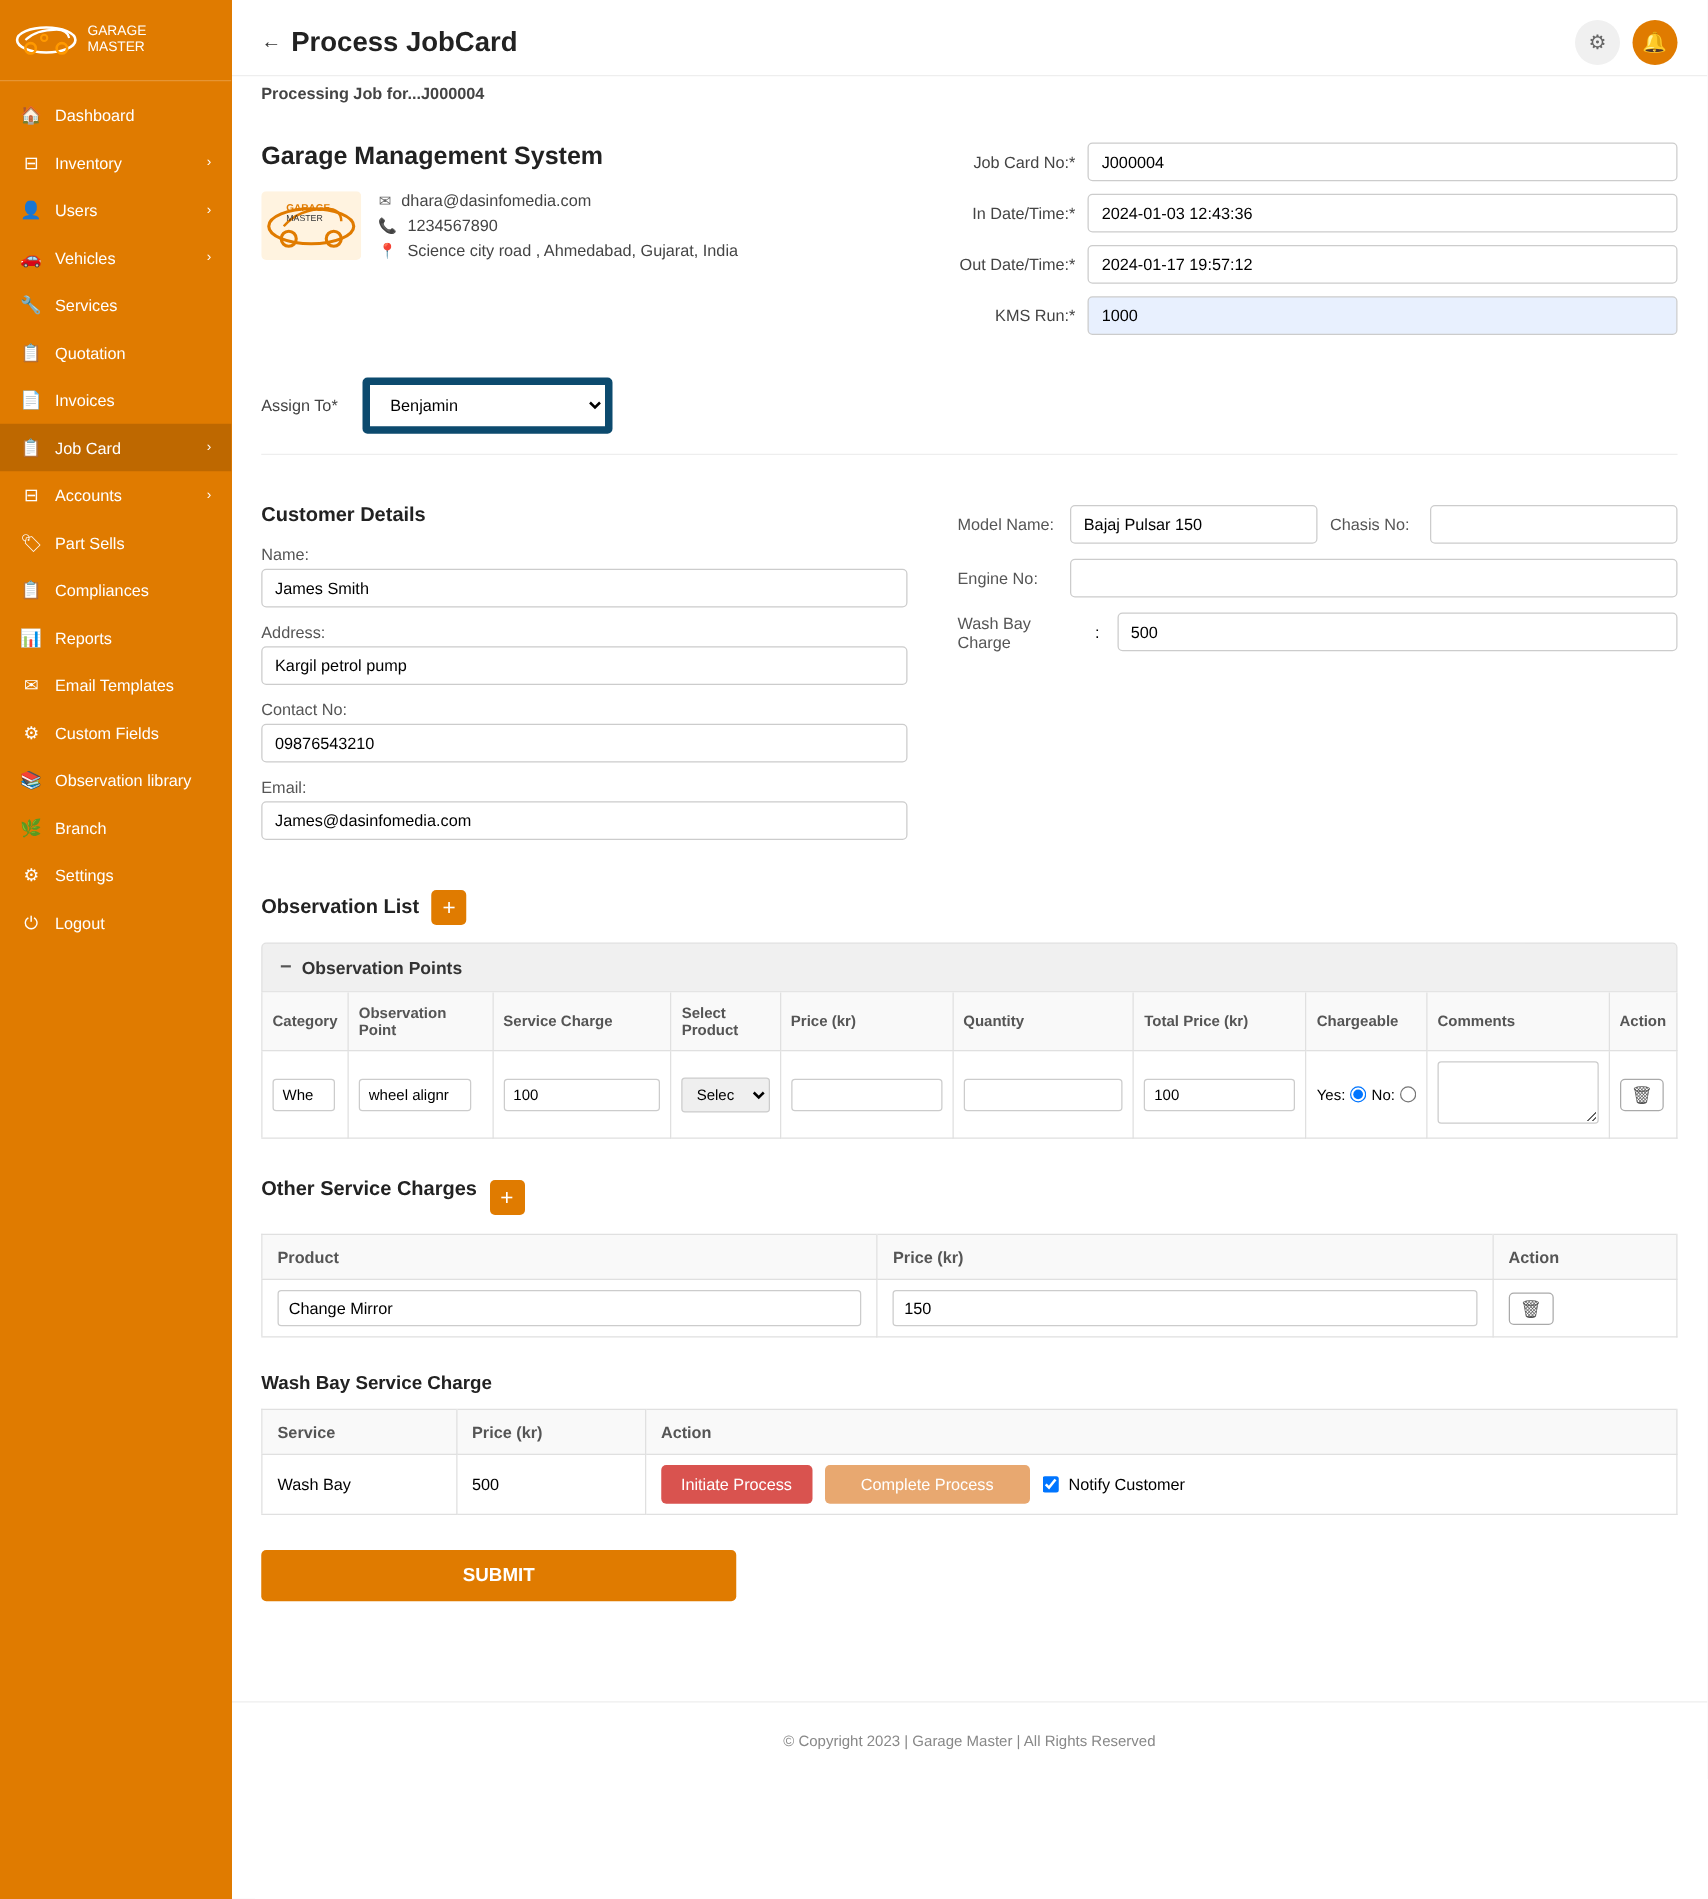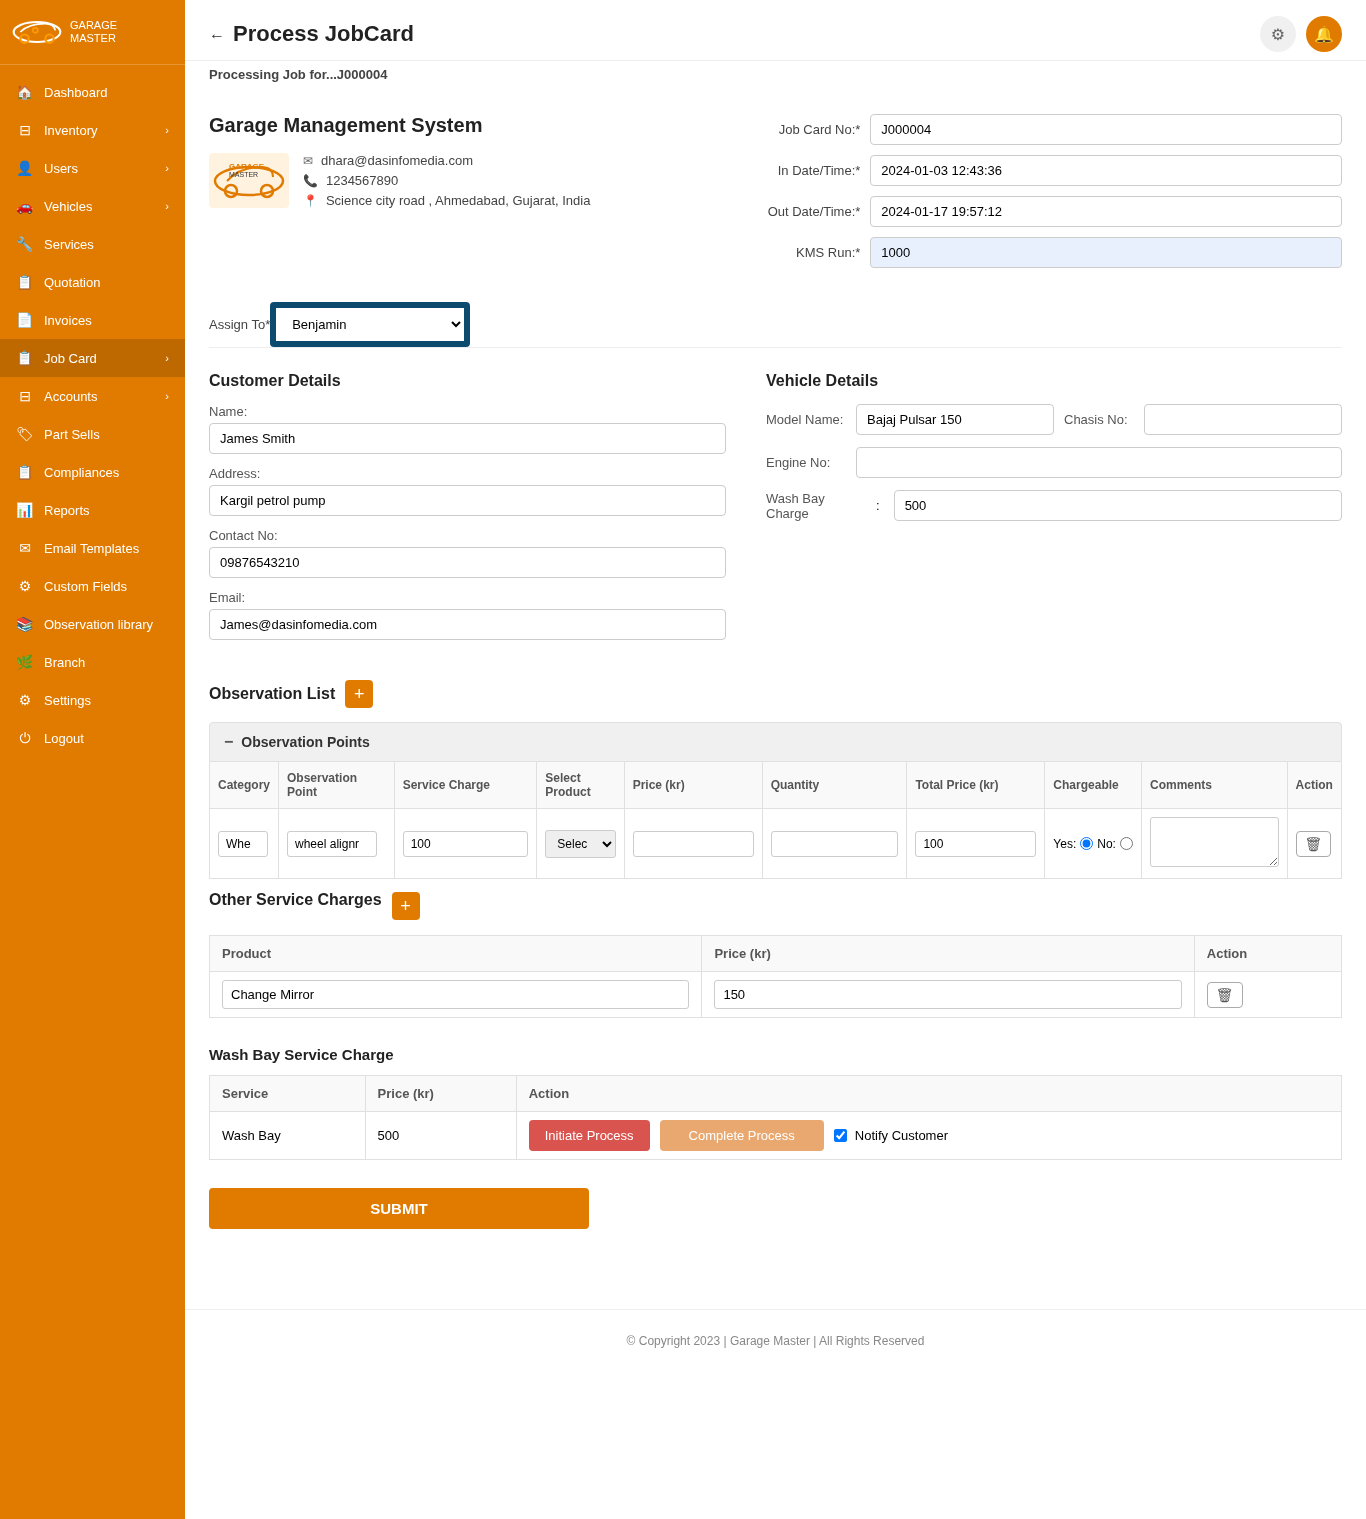--- a/index.html
+++ b/index.html
@@ -122,22 +122,23 @@
       border-radius: 4px;
       font-size: 13px;
       background: white;
     }
     .field-input.highlighted { background: #e8f0fe; }
 
     
     .assign-row {
       display: flex;
       align-items: center;
-      gap: 0;
-      margin-bottom: 24px;
+      gap: 20px;
+      margin-bottom: 40px;
+      padding-bottom: 16px;
       border-bottom: 1px solid #eee;
     }
     .assign-label { font-size: 13px; color: #444; font-weight: 500; }
     .assign-select {
       padding: 8px 12px;
       border: 6px solid #0c4a6e;
       border-radius: 4px;
       font-size: 13px;
       min-width: 200px;
       background: white;
@@ -201,21 +202,21 @@
       border-radius: 4px 4px 0 0;
       border: 1px solid #e0e0e0;
     }
     .collapse-icon { font-size: 16px; color: #555; cursor: pointer; }
 
     .obs-table {
       width: 100%;
       border-collapse: collapse;
       border: 1px solid #e0e0e0;
       border-top: none;
-      margin-bottom: 12px;
+      margin-bottom: 32px;
     }
     .obs-table th {
       background: #f9f9f9;
       padding: 9px 8px;
       font-size: 12px;
       color: #555;
       text-align: left;
       border-bottom: 1px solid #e0e0e0;
       border-right: 1px solid #e0e0e0;
     }
@@ -533,21 +534,20 @@
           <div class="form-label">Contact No:</div>
           <input type="text" class="form-input" value="09876543210" style="">
         </div>
         <div class="form-field">
           <div class="form-label">Email:</div>
           <input type="text" class="form-input" value="James@dasinfomedia.com" style="">
         </div>
       </div>
 
       <div class="col-half">
-        <div class="section-title">Vehicle Details</div>
         <div class="vehicle-field-row">
           <span class="v-label">Model Name:</span>
           <input type="text" class="v-input" value="Bajaj Pulsar 150" style="">
           <span class="v-label" style="min-width:70px;">Chasis No:</span>
           <input type="text" class="v-input" value="" style="">
         </div>
         <div class="vehicle-field-row">
           <span class="v-label">Engine No:</span>
           <input type="text" class="v-input" value="" style="">
         </div>

